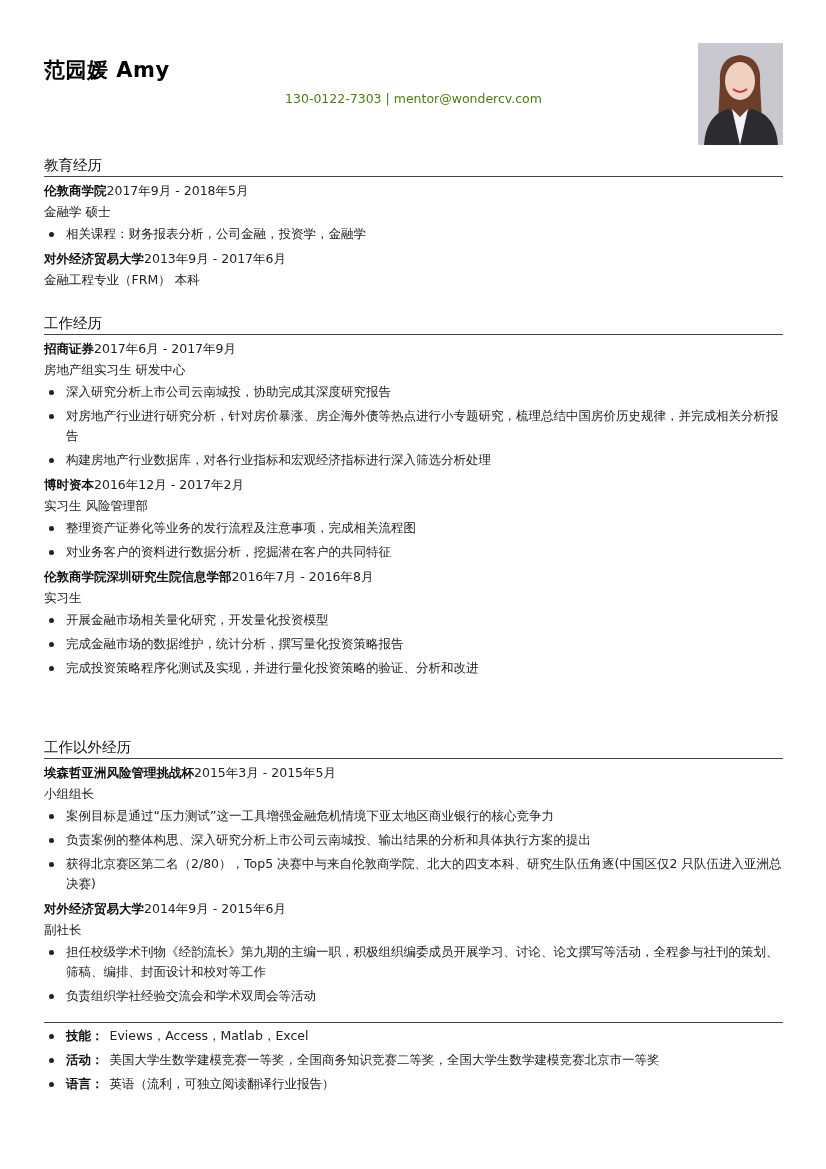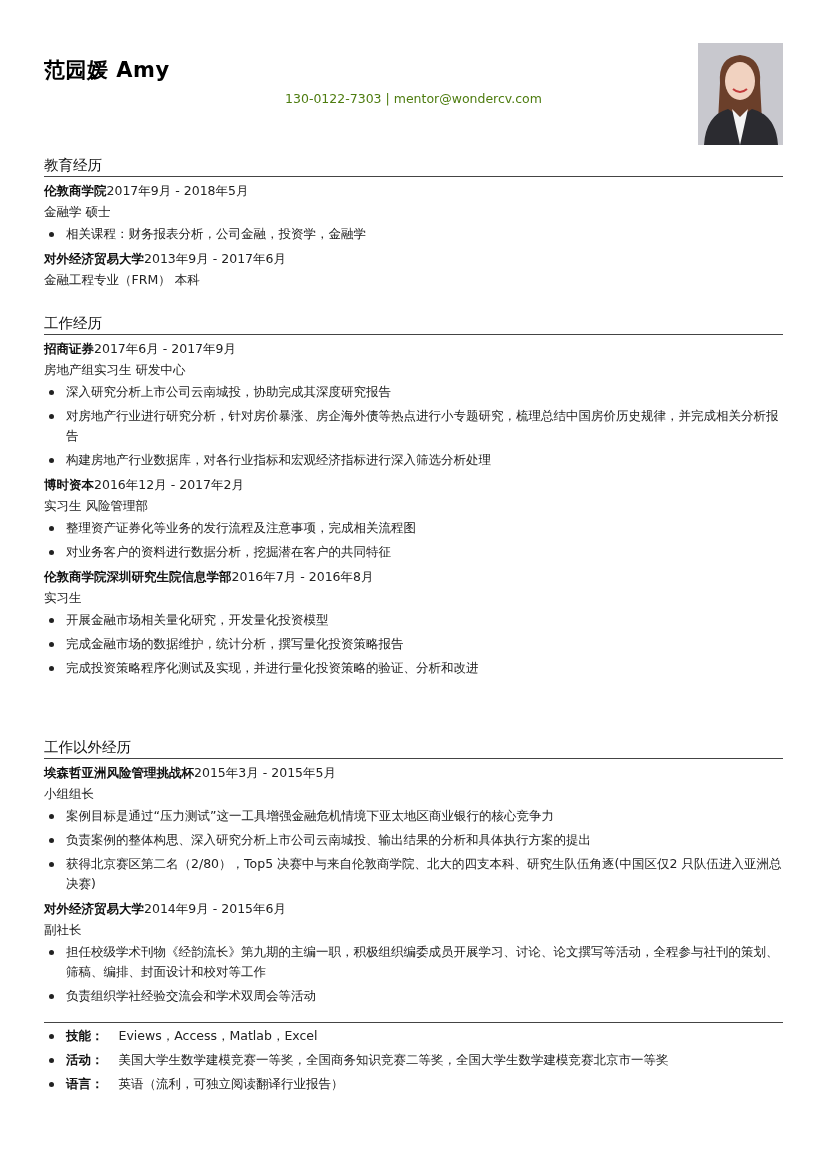--- a/index.html
+++ b/index.html
@@ -18,21 +18,21 @@
   .sec-rule { height: 0; border-top: 1.3px solid #444; margin-bottom: 3px; }
   .entry-head { display: flex; justify-content: flex-start; height: 21px; line-height: 21px; }
   .org { font-size: 12.5px; font-weight: bold; color: #111; }
   .date { font-size: 12.5px; color: #222; }
   .role { font-size: 12.5px; height: 21px; line-height: 21px; color: #222; }
   ul { margin: 0; padding: 0; list-style: none; }
   li { position: relative; padding-left: 22px; font-size: 12.5px; line-height: 20px;
        color: #222; margin: 2px 0 4px 0; }
   li::before { content: ""; position: absolute; left: 5px; top: 8px; width: 5px; height: 5px;
                border-radius: 50%; background: #222; }
-  .lbl { font-weight: bold; color: #111; margin-right: 15px; }
+  .lbl { font-weight: bold; color: #111; margin-right: 6px; }
 </style>
 </head>
 <body>
 
 <div class="page">
 
   <div class="header">
     <div class="name">范园媛 Amy</div>
     <div class="contact">130-0122-7303 | mentor@wondercv.com</div>
     <div class="photo">

